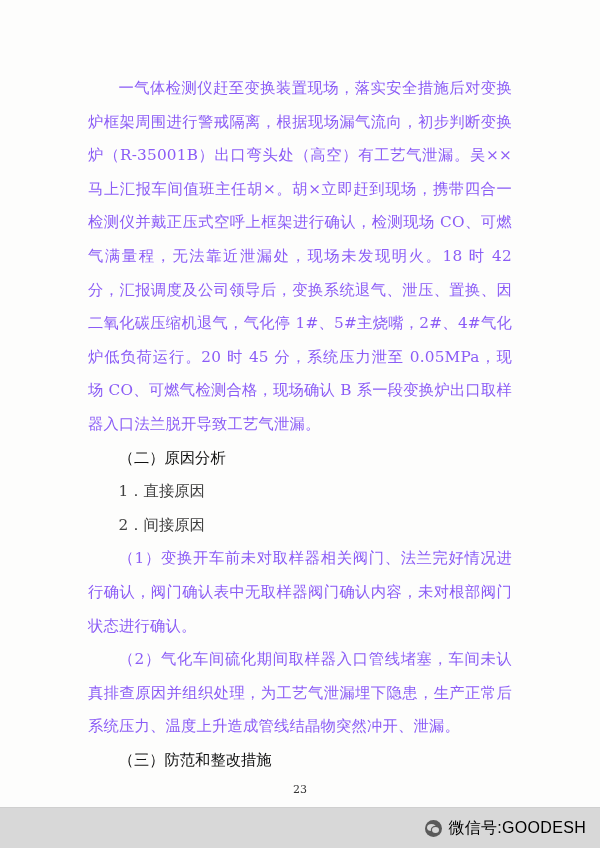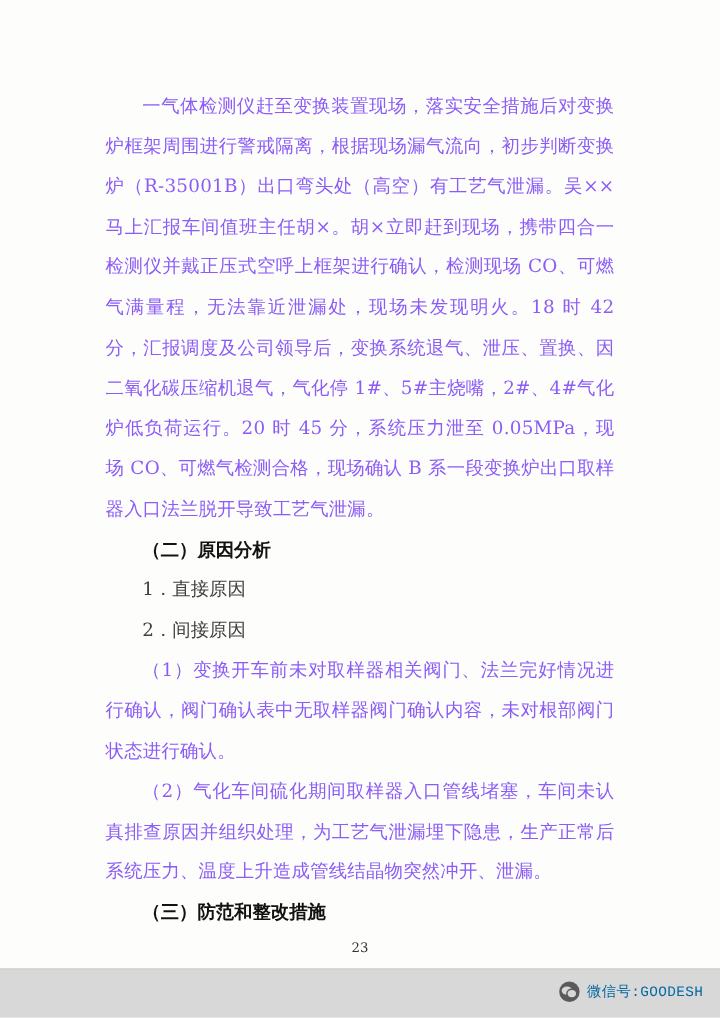--- a/index.html
+++ b/index.html
@@ -34,21 +34,21 @@
     letter-spacing: 0.2px;
     margin: 0;
   }
   .para.indent {
     text-indent: 2em;
   }
   .heading {
     font-size: 15.3px;
     line-height: 33.6px;
     color: #121212;
-    font-weight: bold;
+    font-weight: normal;
     text-indent: 2em;
     margin: 0;
   }
   .subheading {
     font-size: 15.3px;
     line-height: 33.6px;
     color: #404040;
     text-indent: 2em;
     margin: 0;
   }
@@ -101,23 +101,23 @@
     top: 4px;
   }
   .wechat-icon::after {
     width: 7px;
     height: 6px;
     left: 7px;
     top: 7px;
     box-shadow: 0 0 0 1.2px #5a5a5a;
   }
   .footer-text {
-    font-size: 12px;
-    color: #0369a1;
-    font-family: Liberation Mono, monospace;
+    font-size: 16px;
+    color: #000000;
+    font-family: Liberation Sans, sans-serif;
     letter-spacing: 0.3px;
   }
 </style>
 </head>
 <body>
 
 <div class="page">
 
   <div class="doc-body">
     <p class="para indent">一气体检测仪赶至变换装置现场，落实安全措施后对变换炉框架周围进行警戒隔离，根据现场漏气流向，初步判断变换炉（R-35001B）出口弯头处（高空）有工艺气泄漏。吴××马上汇报车间值班主任胡×。胡×立即赶到现场，携带四合一检测仪并戴正压式空呼上框架进行确认，检测现场 CO、可燃气满量程，无法靠近泄漏处，现场未发现明火。18 时 42 分，汇报调度及公司领导后，变换系统退气、泄压、置换、因二氧化碳压缩机退气，气化停 1#、5#主烧嘴，2#、4#气化炉低负荷运行。20 时 45 分，系统压力泄至 0.05MPa，现场 CO、可燃气检测合格，现场确认 B 系一段变换炉出口取样器入口法兰脱开导致工艺气泄漏。</p>

